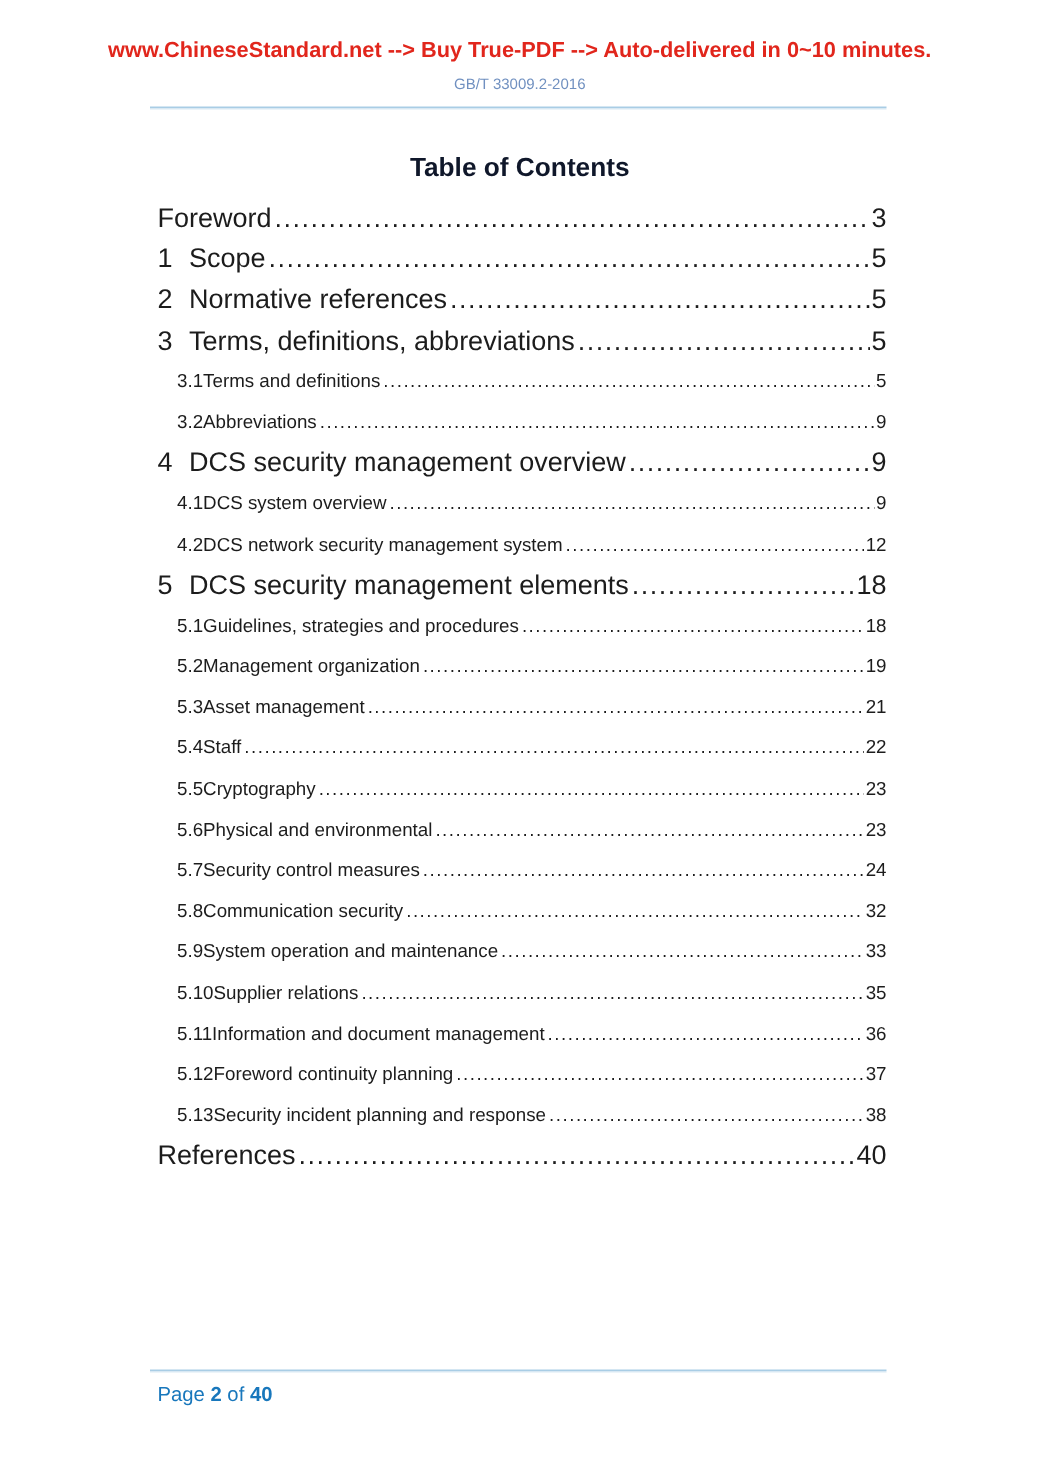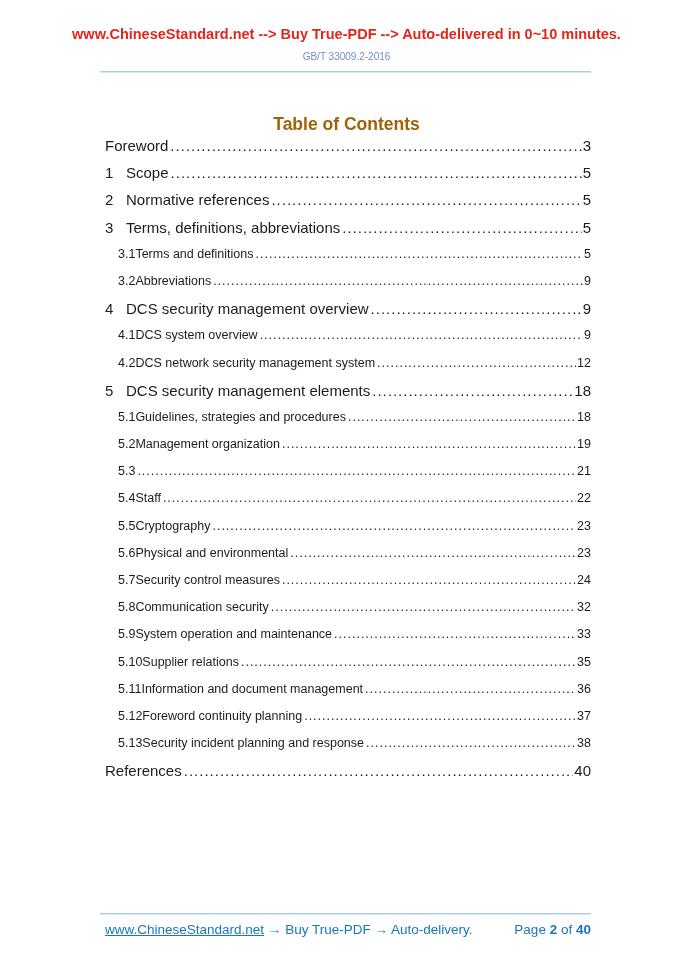--- a/index.html
+++ b/index.html
@@ -31,34 +31,34 @@
   .rule {
     position: absolute; left: 100px; width: 491px; height: 1px;
     background: var(--rule_blue, #a9cde5);
     box-shadow: 0 1px 0 rgba(169,205,229,.45);
   }
   .header-rule { top: 71px; }
   .footer-rule { top: 913px; }
 
   
   .page-title {
-    position: absolute; top: 114px; left: 0; width: 100%;
+    position: absolute; top: 101px; left: 0; width: 100%;
     text-align: center;
     font-size: 17.5px; font-weight: bold;
-    color: #a16207;
+    color: #0f172a;
   }
 
   
   .toc {
     position: absolute; top: 132px; left: 105px; width: 486px;
   }
   .toc-row {
     display: flex; align-items: baseline;
     height: 27.2px; line-height: 27.2px;
-    font-size: 15px;
+    font-size: 18px;
     cursor: pointer;
   }
   .toc-row.sub {
     font-size: 12.5px;
     padding-left: 13px;
   }
   .toc-row .num { flex: none; white-space: pre; }
   .toc-row .num.main-num { width: 21px; }
   .toc-row .num.sub-num { margin-right: 0; }
   .toc-row .label { flex: none; white-space: nowrap; }
@@ -164,20 +164,21 @@
       <span class="page">18</span>
     </div>
     <div class="toc-row sub">
       <span class="num sub-num">5.2</span>
       <span class="label">Management organization</span>
       <span class="leader"></span>
       <span class="page">19</span>
     </div>
     <div class="toc-row sub">
       <span class="num sub-num">5.3</span>
+      <span class="label">Asset management</span>
       <span class="leader"></span>
       <span class="page">21</span>
     </div>
     <div class="toc-row sub">
       <span class="num sub-num">5.4</span>
       <span class="label">Staff</span>
       <span class="leader"></span>
       <span class="page">22</span>
     </div>
     <div class="toc-row sub">
@@ -236,15 +237,14 @@
     </div>
     <div class="toc-row">
       <span class="label">References</span>
       <span class="leader"></span>
       <span class="page">40</span>
     </div>
   </div>
 
 <div class="rule footer-rule"></div>
 <div class="footer-bar">
-  <span class="footer-left"><a>www.ChineseStandard.net</a> <span>→</span> <span>Buy True-PDF</span> <span>→</span> <span>Auto-delivery.</span></span>
   <span class="footer-right"><span>Page</span> <b>2</b> <span>of</span> <b>40</b></span>
 </div>
 
 </body></html>

